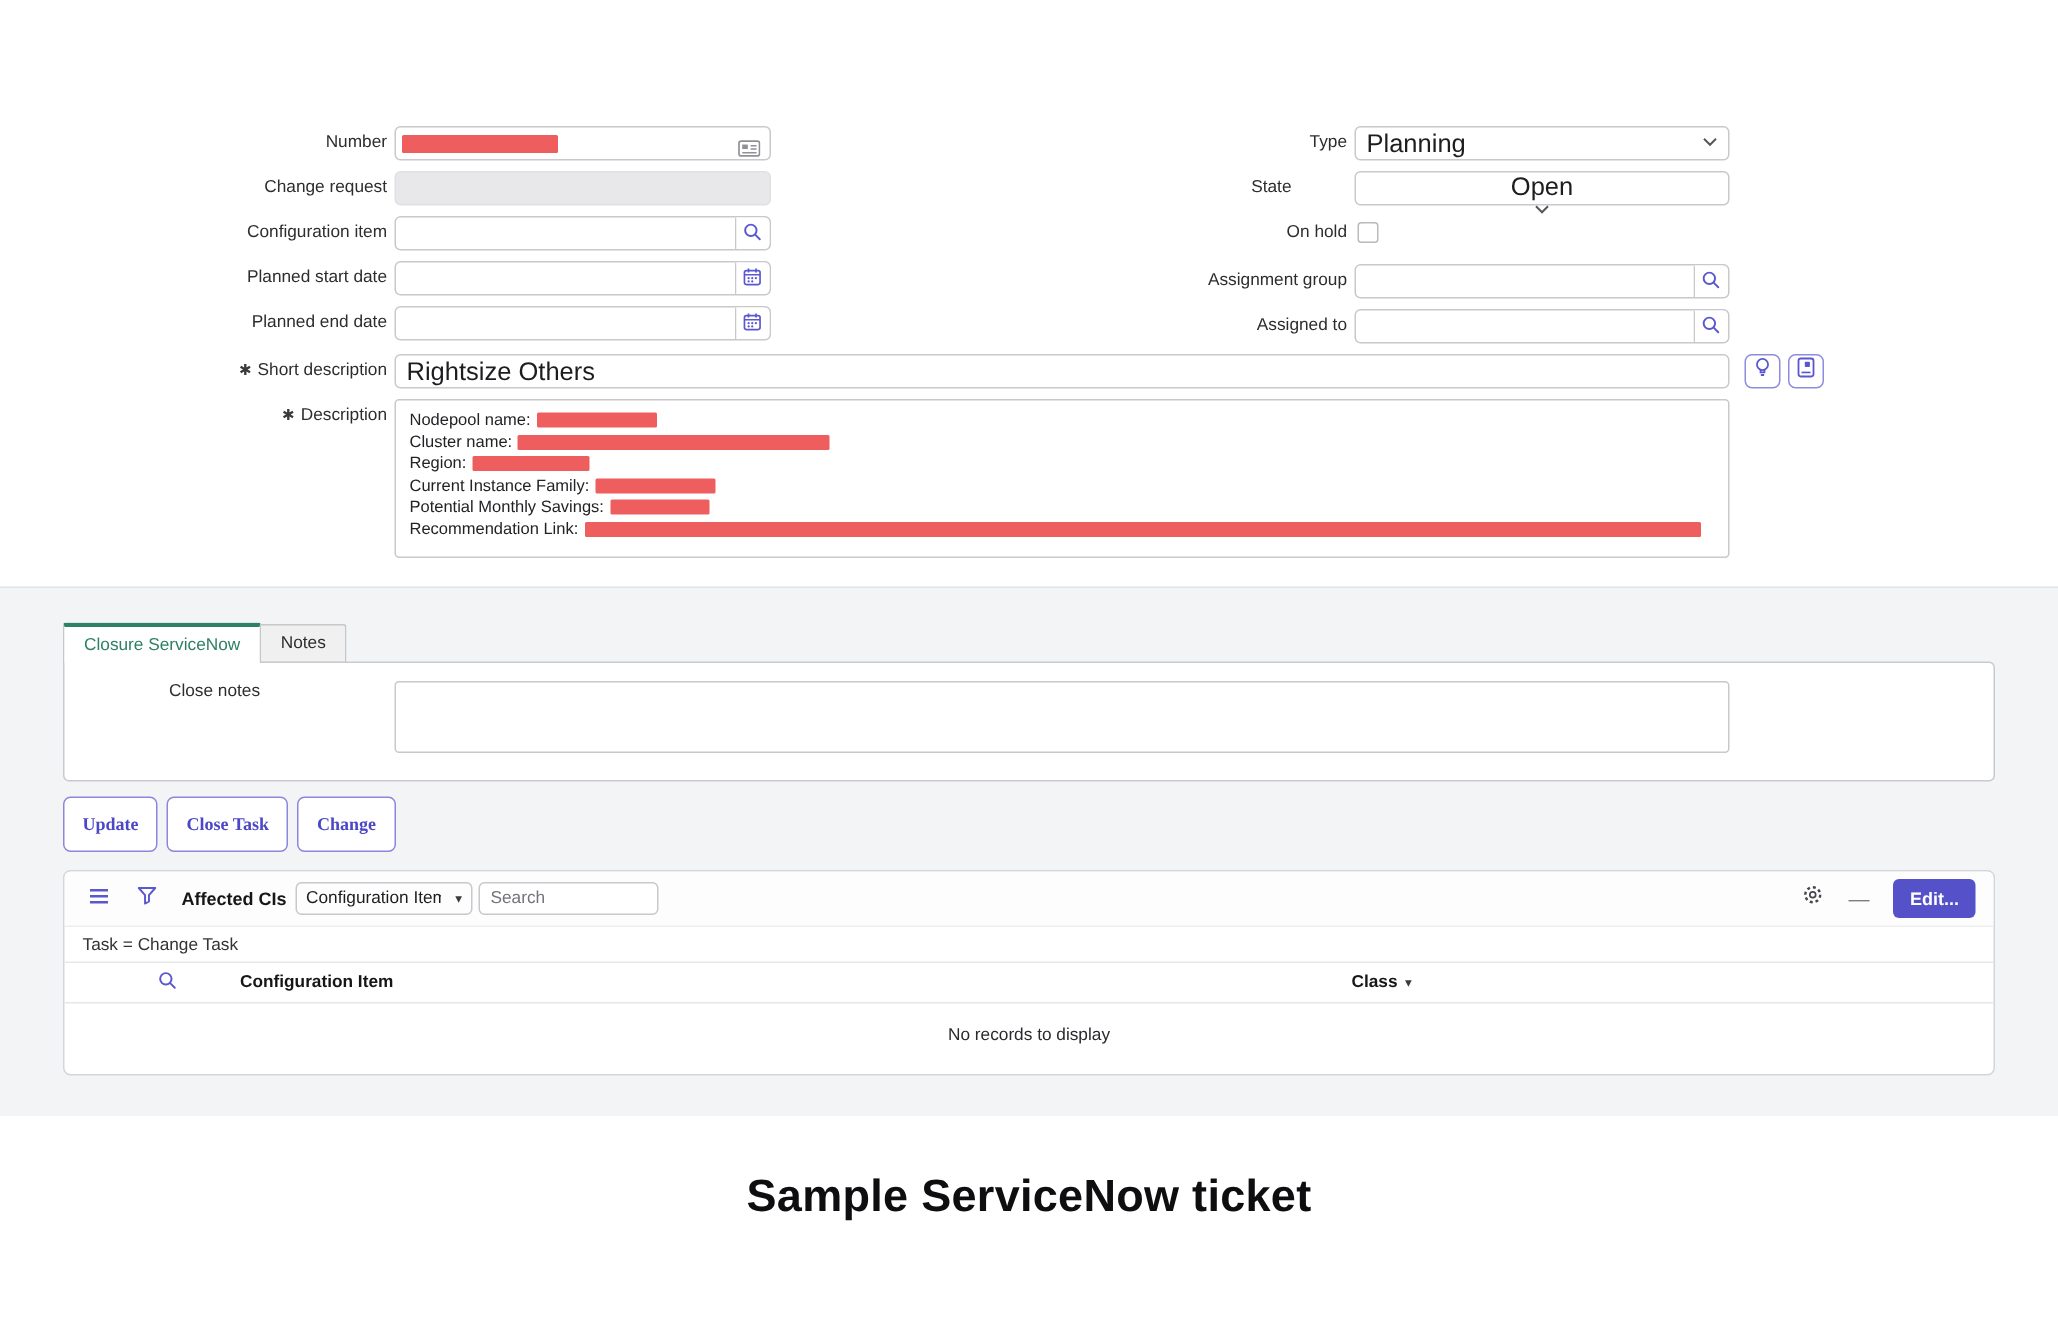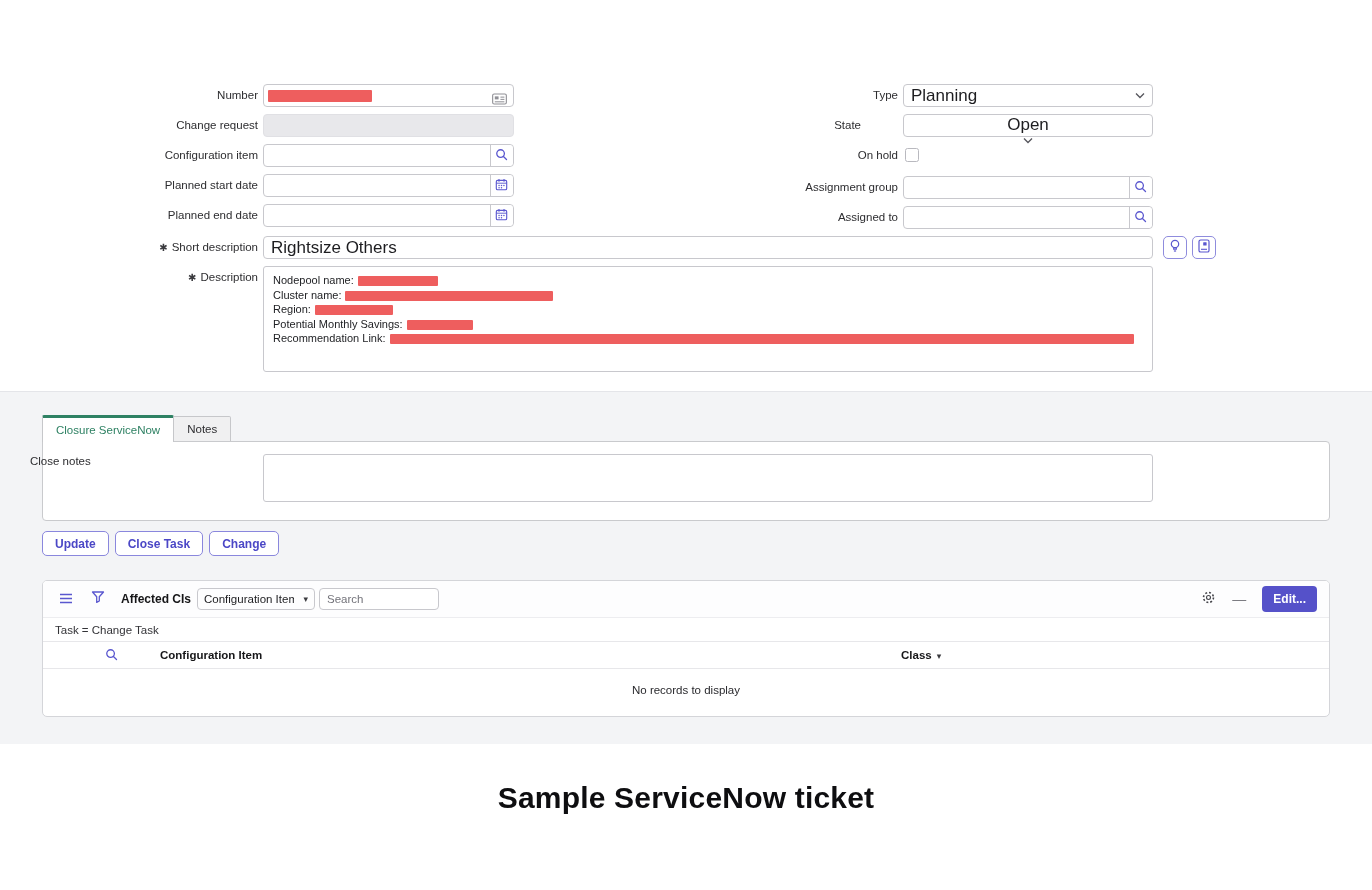--- a/index.html
+++ b/index.html
@@ -24,26 +24,26 @@
   .desc-box { position:absolute; left:263px; top:266px; width:890px; height:106px; border:1px solid #c8c8cd; border-radius:3px; background:#fff; padding:6px 9px; overflow:hidden; }
   .desc-line { font-size:11px; line-height:14.6px; color:#222326; white-space:nowrap; }
 
   
   .band { position:absolute; left:0; top:391px; width:1372px; height:353px; background:#f3f4f6; border-top:1px solid #e4e5e9; }
   .tabbar { position:absolute; left:42px; top:415px; height:27px; display:flex; align-items:flex-end; }
   .tab { height:27px; display:flex; align-items:center; padding:0 13px; font-size:11.5px; cursor:pointer; }
   .tab.active { background:#fff; color:#2e8163; border-top:3px solid #2e8163; border-left:1px solid #c6c7ca; border-right:1px solid #c6c7ca; border-radius:2px 2px 0 0; position:relative; z-index:2; }
   .tab.inactive { background:#f0f0f1; color:#2d2d30; border:1px solid #c6c7ca; border-left:none; height:26px; border-radius:0 2px 0 0; }
   .panel { position:absolute; left:42px; top:441px; width:1288px; height:80px; background:#fff; border:1px solid #c9cacd; border-radius:0 4px 4px 4px; z-index:1; }
-  .closenotes-label { position:absolute; left:30px; top:455px; width:226px; text-align:left; font-size:11.5px; color:#2d2d30; z-index:2; }
+  .closenotes-label { position:absolute; left:30px; top:455px; width:226px; text-align:center; font-size:11.5px; color:#2d2d30; z-index:2; }
   .closenotes-ta { position:absolute; left:263px; top:454px; width:890px; height:48px; border:1px solid #c8c8cd; border-radius:3px; background:#fff; resize:none; outline:none; font:11.5px "Liberation Sans",sans-serif; padding:5px 8px; z-index:2; }
 
   
   .btnrow { position:absolute; left:42px; top:531px; display:flex; gap:6px; }
-  .obtn { height:25px; padding:0 12px; background:#fff; border:1px solid #8a87dd; border-radius:5px; color:#4b47c6; font-weight:700; font-size:12px; cursor:pointer; display:flex; align-items:center; font-family:Liberation Sans, sans-serif; }
+  .obtn { height:37px; padding:0 12px; background:#fff; border:1px solid #8a87dd; border-radius:5px; color:#4b47c6; font-weight:700; font-size:12px; cursor:pointer; display:flex; align-items:center; font-family:Liberation Serif, serif; }
 
   
   .card { position:absolute; left:42px; top:580px; width:1288px; height:137px; background:#fff; border:1px solid #d4d5d9; border-radius:5px; overflow:hidden; }
   .toolbar { display:flex; align-items:center; height:36px; padding:0 12px; background:#fdfdfe; }
   .tb-title { font-size:12px; font-weight:700; color:#161618; margin:0 6px 0 8px; }
   .tb-select { display:flex; align-items:center; justify-content:space-between; gap:4px; width:118px; height:22px; border:1px solid #c8c8cd; border-radius:4px; padding:0 6px; font-size:11.5px; color:#1d1d20; cursor:pointer; white-space:nowrap; overflow:hidden; }
   .tb-search { width:120px; height:22px; border:1px solid #c8c8cd; border-radius:4px; padding:0 7px; font:11.5px "Liberation Sans",sans-serif; outline:none; color:#1d1d20; }
   .tb-search::placeholder { color:#73737a; }
   .tb-right { margin-left:auto; display:flex; align-items:center; gap:16px; }
   .editbtn { height:26px; padding:0 11px; background:#5551c9; border:none; border-radius:4px; color:#fff; font-weight:700; font-size:12px; cursor:pointer; font-family:inherit; }
@@ -148,20 +148,21 @@
         </svg></span>
   </div>
 
   <div class="flabel" style="left:30px; top:266px; width:228px;">
     <span class="req">✱</span><span>Description</span>
   </div>
   <div class="desc-box">
     <div class="desc-line"><span>Nodepool name:</span><span class="redbar" style="width:80px;"></span></div>
     <div class="desc-line"><span>Cluster name:</span><span class="redbar" style="width:208px;"></span></div>
     <div class="desc-line"><span>Region:</span><span class="redbar" style="width:78px;"></span></div>
+    <div class="desc-line"><span>Current Instance Family:</span><span class="redbar" style="width:80px;"></span></div>
     <div class="desc-line"><span>Potential Monthly Savings:</span><span class="redbar" style="width:66px;"></span></div>
     <div class="desc-line"><span>Recommendation Link:</span><span class="redbar" style="width:744px;"></span></div>
   </div>
 
   <div class="flabel" style="left:670px; top:84px; width:228px;">Type</div>
   <div class="field selectbox" style="left:903px; top:84px; width:250px;">
     <span>Planning</span>
     <span class="chev"><svg width="10" height="7" viewBox="0 0 10 7">
           <polyline points="1,1.5 5,5.5 9,1.5" fill="none" stroke="#55555c" stroke-width="1.3"></polyline>
         </svg></span>

